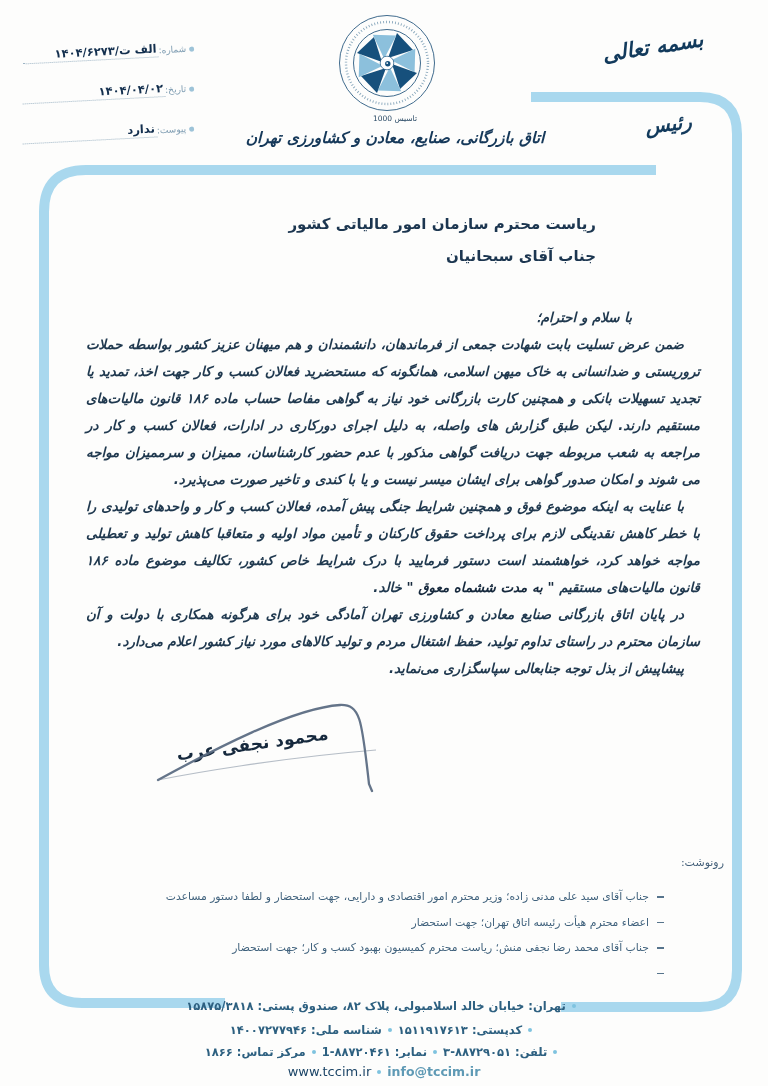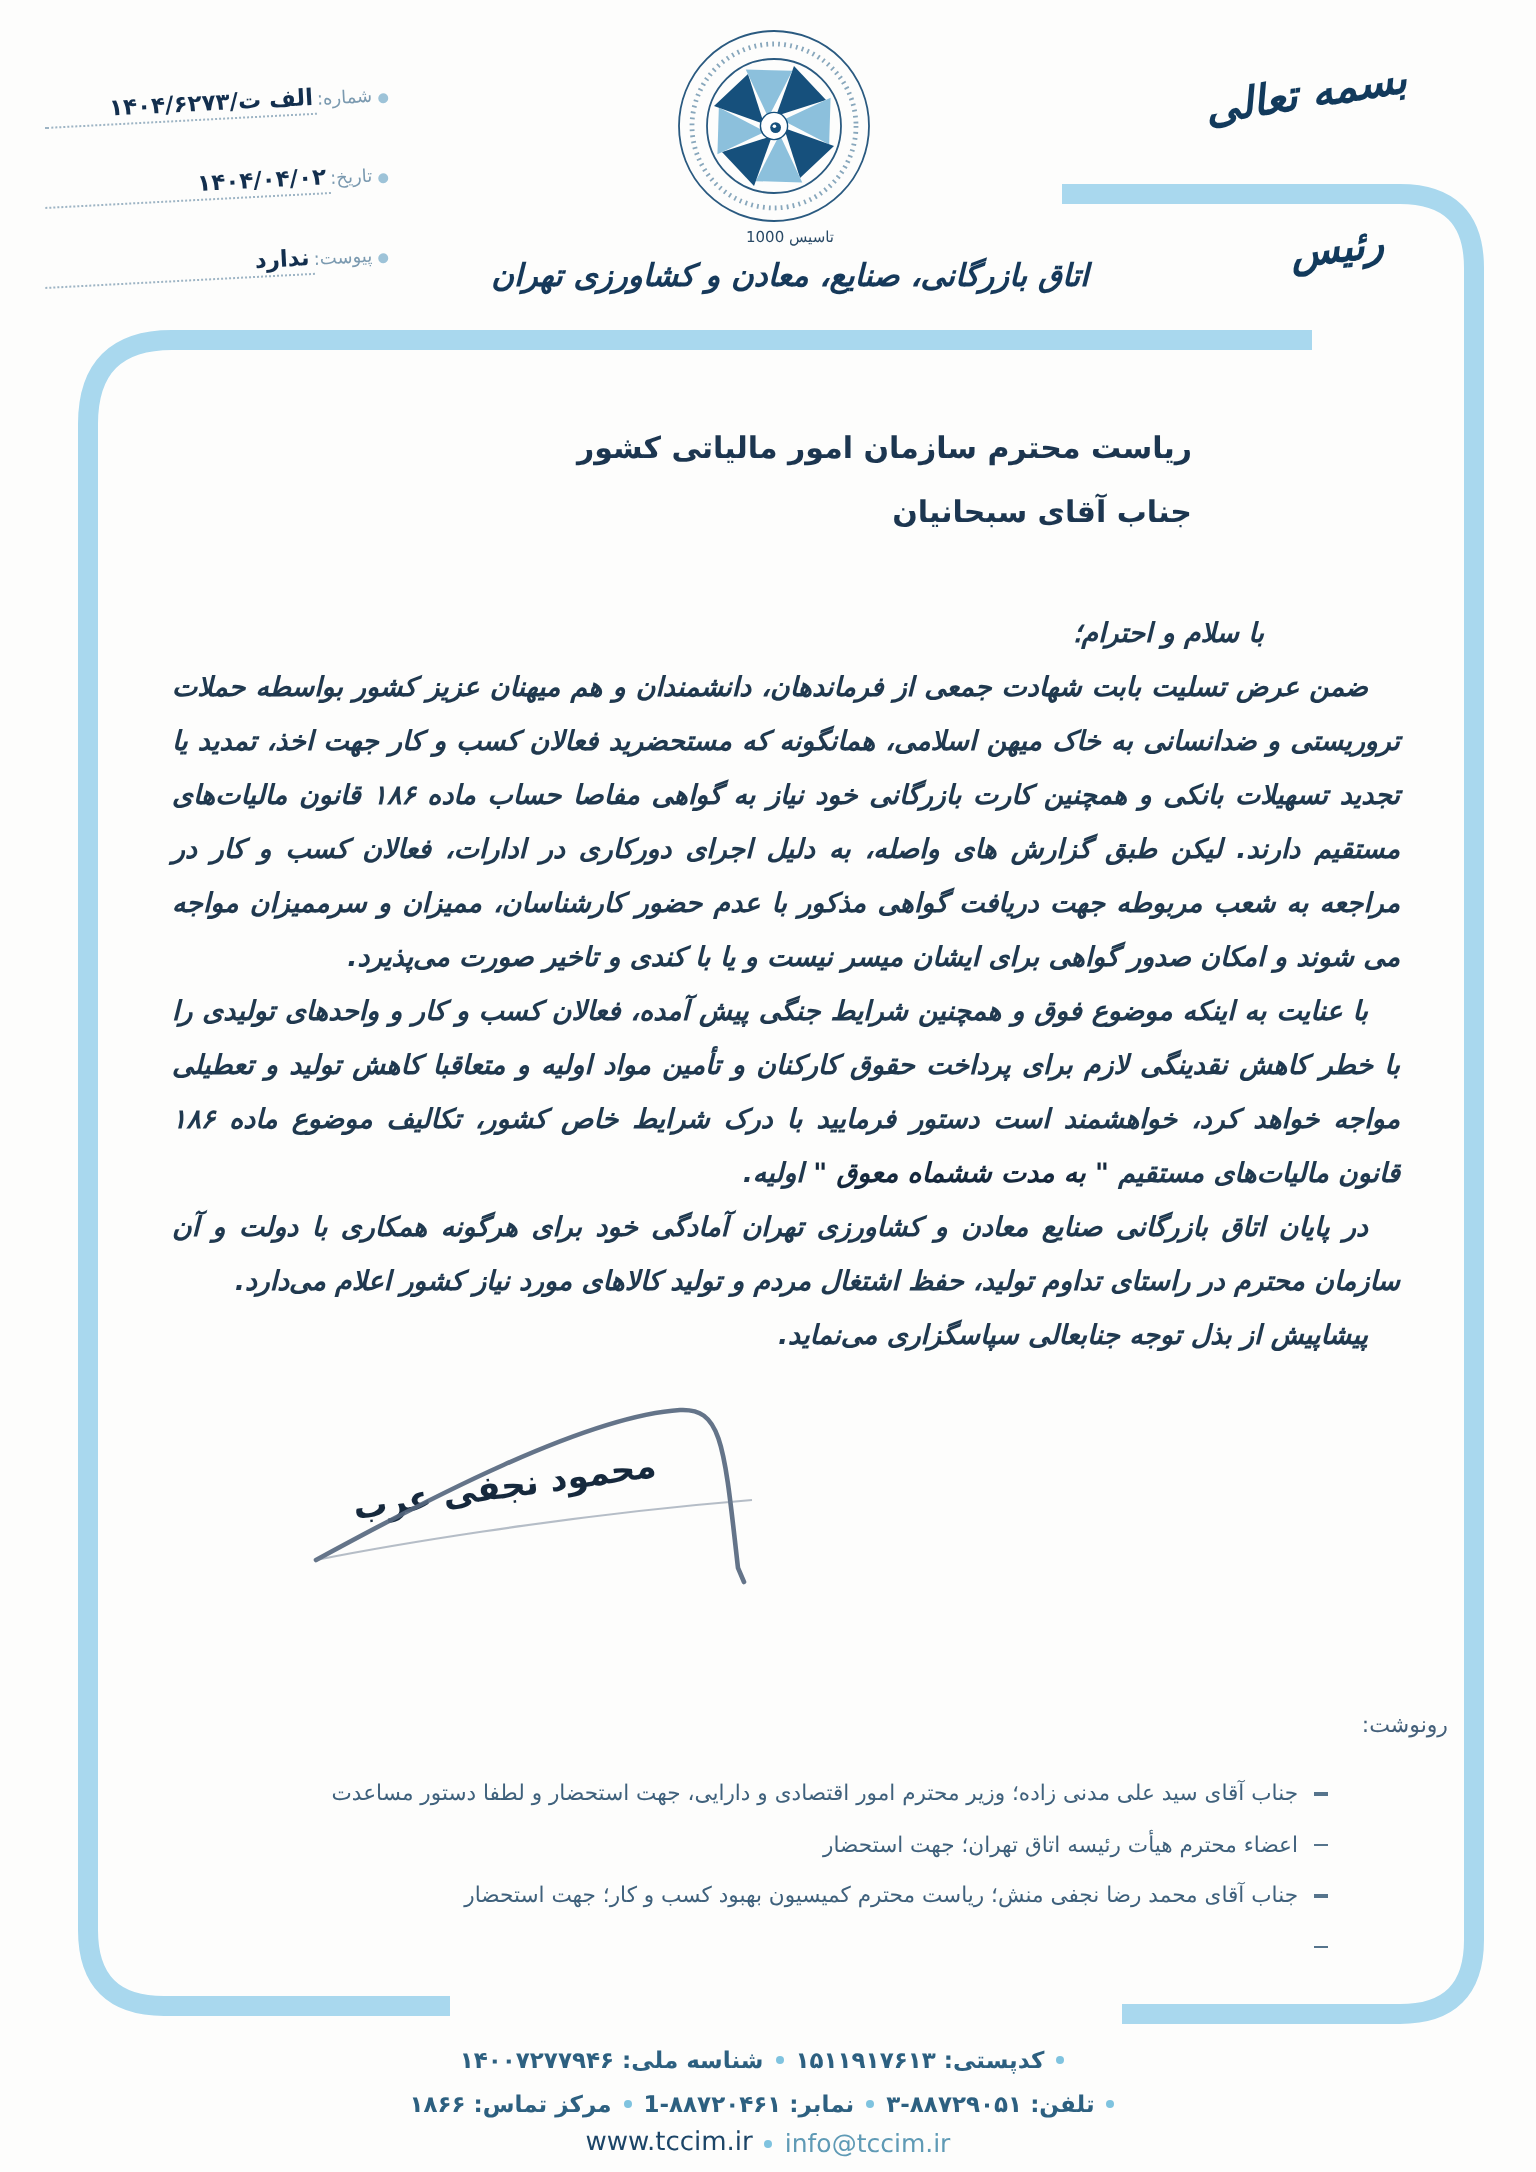--- a/index.html
+++ b/index.html
@@ -88,21 +88,21 @@
   .fline{
     position:absolute; left:0; width:768px; display:flex; justify-content:center;
     align-items:center; direction:rtl; font-size:11.5px; color:#2d6080; font-weight:700;
   }
   .fline .bdot{
     width:4px;height:4px;border-radius:50%;background:#7fc3df;margin:0 6px;flex:0 0 auto;
   }
   .fl1{top:999px}.fl2{top:1023px}.fl3{top:1045px}
   .fl4{top:1064px; direction:ltr;}
   .web{font-size:13px; font-weight:400; color:#1c4567;}
-  .mail{font-size:12.5px; font-weight:400; color:#5f9ab5;}
+  .mail{font-size:12.5px; font-weight:700; color:#5f9ab5;}
   
   .frame{position:absolute; left:0; top:0; pointer-events:none;}
 </style>
 </head>
 <body>
 
 <div class="page">
 
   <svg class="frame" width="768" height="1086" viewBox="0 0 768 1086">
     <path d="M531 97 H700 Q737 97 737 134 V970 Q737 1007 700 1007 H561" fill="none" stroke="#a9d8ee" stroke-width="10"></path>
@@ -156,41 +156,45 @@
   <div class="orgname">اتاق بازرگانی، صنایع، معادن و کشاورزی تهران</div>
 
   <div class="recipient">
     <div>ریاست محترم سازمان امور مالیاتی کشور</div>
     <div>جناب آقای سبحانیان</div>
   </div>
 
   <div class="bodytext">
     <p class="salut">با سلام و احترام؛</p>
     <p>ضمن عرض تسلیت بابت شهادت جمعی از فرماندهان، دانشمندان و هم میهنان عزیز کشور بواسطه حملات تروریستی و ضدانسانی به خاک میهن اسلامی، همانگونه که مستحضرید فعالان کسب و کار جهت اخذ، تمدید یا تجدید تسهیلات بانکی و همچنین کارت بازرگانی خود نیاز به گواهی مفاصا حساب ماده ۱۸۶ قانون مالیات‌های مستقیم دارند. لیکن طبق گزارش های واصله، به دلیل اجرای دورکاری در ادارات، فعالان کسب و کار در مراجعه به شعب مربوطه جهت دریافت گواهی مذکور با عدم حضور کارشناسان، ممیزان و سرممیزان مواجه می شوند و امکان صدور گواهی برای ایشان میسر نیست و یا با کندی و تاخیر صورت می‌پذیرد.</p>
-    <p><span>با عنایت به اینکه موضوع فوق و همچنین شرایط جنگی پیش آمده، فعالان کسب و کار و واحدهای تولیدی را با خطر کاهش نقدینگی لازم برای پرداخت حقوق کارکنان و تأمین مواد اولیه و متعاقبا کاهش تولید و تعطیلی مواجه خواهد کرد، خواهشمند است دستور فرمایید با درک شرایط خاص کشور، تکالیف موضوع ماده ۱۸۶ قانون مالیات‌های مستقیم </span><span class="q">" به مدت ششماه معوق "</span><span> اولیه.</span></p>
+    <p><span>با عنایت به اینکه موضوع فوق و همچنین شرایط جنگی پیش آمده، فعالان کسب و کار و واحدهای تولیدی را با خطر کاهش نقدینگی لازم برای پرداخت حقوق کارکنان و تأمین مواد اولیه و متعاقبا کاهش تولید و تعطیلی مواجه خواهد کرد، خواهشمند است دستور فرمایید با درک شرایط خاص کشور، تکالیف موضوع ماده ۱۸۶ قانون مالیات‌های مستقیم </span><span class="q">" به مدت ششماه معوق "</span><span> خالد.</span></p>
     <p>در پایان اتاق بازرگانی صنایع معادن و کشاورزی تهران آمادگی خود برای هرگونه همکاری با دولت و آن سازمان محترم در راستای تداوم تولید، حفظ اشتغال مردم و تولید کالاهای مورد نیاز کشور اعلام می‌دارد.</p>
     <p>پیشاپیش از بذل توجه جنابعالی سپاسگزاری می‌نماید.</p>
   </div>
 
   <div class="sig">
     <div class="name">محمود نجفی عرب</div>
     <svg width="330" height="125" viewBox="0 0 330 125">
       <path d="M30 92 C 85 62, 165 20, 212 17 C 233 16, 234 34, 241 96 L244 103" fill="none" stroke="#57687f" stroke-width="2.3" stroke-linecap="round" opacity="0.92"></path>
       <path d="M30 92 C 60 86, 150 70, 248 62" fill="none" stroke="#6d7d92" stroke-width="1.1" opacity="0.5"></path>
     </svg>
   </div>
 
   <div class="cc-label">رونوشت:</div>
   <div class="cc-list">
     <div class="cc-item"><span class="dash"></span><span>جناب آقای سید علی مدنی زاده؛ وزیر محترم امور اقتصادی و دارایی، جهت استحضار و لطفا دستور مساعدت</span></div>
     <div class="cc-item"><span class="dash"></span><span>اعضاء محترم هیأت رئیسه اتاق تهران؛ جهت استحضار</span></div>
     <div class="cc-item"><span class="dash"></span><span>جناب آقای محمد رضا نجفی منش؛ ریاست محترم کمیسیون بهبود کسب و کار؛ جهت استحضار</span></div>
     <div class="cc-item"><span class="dash"></span></div>
   </div>
 
+  <div class="fline fl1">
+    <span class="bdot"></span>
+    <span>تهران: خیابان خالد اسلامبولی، پلاک ۸۲، صندوق پستی: ۱۵۸۷۵/۳۸۱۸</span>
+  </div>
   <div class="fline fl2">
     <span class="bdot"></span>
     <span>کدپستی: ۱۵۱۱۹۱۷۶۱۳</span>
     <span class="bdot"></span>
     <span>شناسه ملی: ۱۴۰۰۷۲۷۷۹۴۶</span>
   </div>
   <div class="fline fl3">
     <span class="bdot"></span>
     <span>تلفن: ۸۸۷۲۹۰۵۱-۳</span>
     <span class="bdot"></span>

